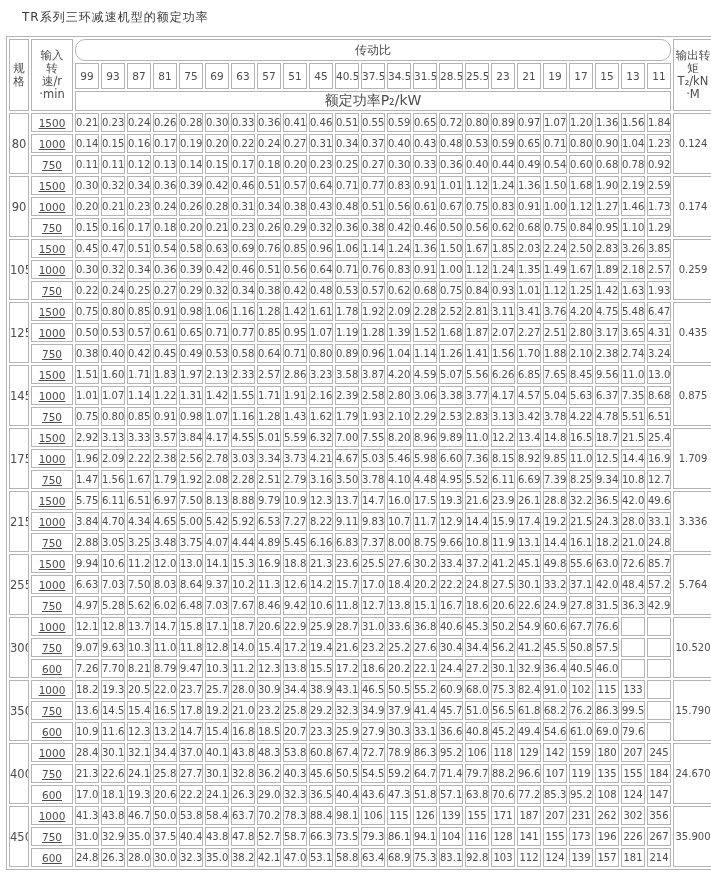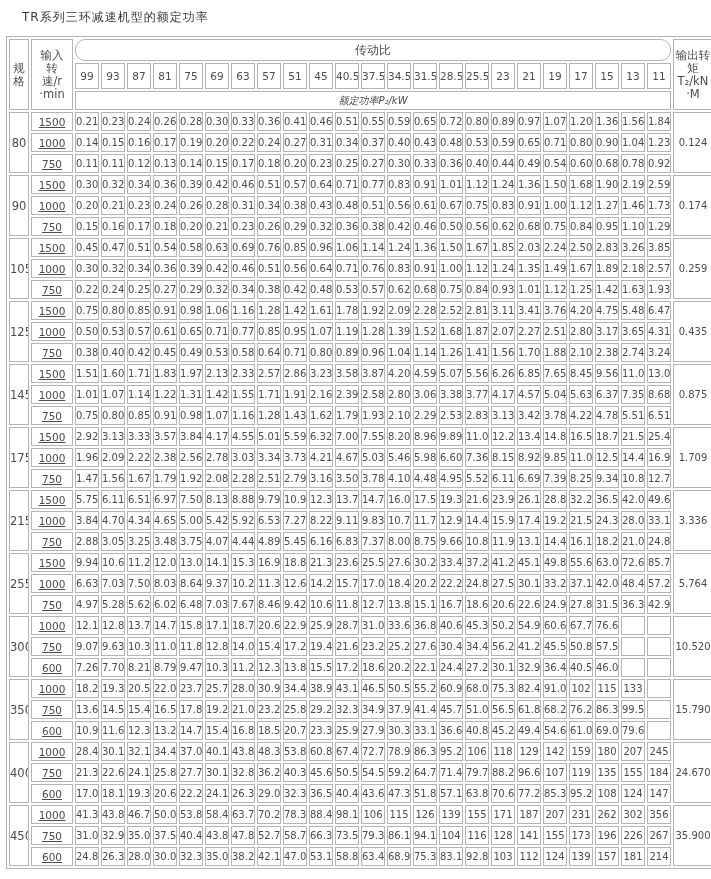--- a/index.html
+++ b/index.html
@@ -5,21 +5,21 @@
   html,body{margin:0;padding:0;background:#ffffff;}
   body{width:711px;height:879px;overflow:hidden;font-family:"DejaVu Sans",sans-serif;}
   .page{width:562px;}
   .title{font-size:12px;color:#3a3a3a;padding:9px 0 10px 22px;letter-spacing:1px;}
   table.spec{border-collapse:separate;border-spacing:2px;margin-left:6px;width:699px;table-layout:fixed;background:#fff;border:1px solid #b4b4b4;}
   th,td{border:1px solid #b4b4b4;color:#4c4c4c;text-align:center;vertical-align:middle;padding:0;overflow:hidden;background:#fff;font-weight:normal;}
   th{font-size:12px;}
   th.ratio-num{font-size:10.5px;height:24px;margin-top:28px;}
   th.vhead{white-space:pre-line;line-height:13px;font-size:11.5px;}
   th.big{font-size:12px;height:20px;border-radius:10px;}
-  th.power-lbl{font-size:10px;height:17px;font-style:italic;}
+  th.power-lbl{font-size:14px;height:17px;}
   td{font-size:10px;height:17px;}
   td.speed{font-size:10.5px;text-decoration:underline;}
   td.spec-cell{font-size:11.5px;}
   td.torque{font-size:10px;}
 </style>
 </head>
 <body>
 
 <div class="page">
   <div class="title">TR系列三环减速机型的额定功率</div>

